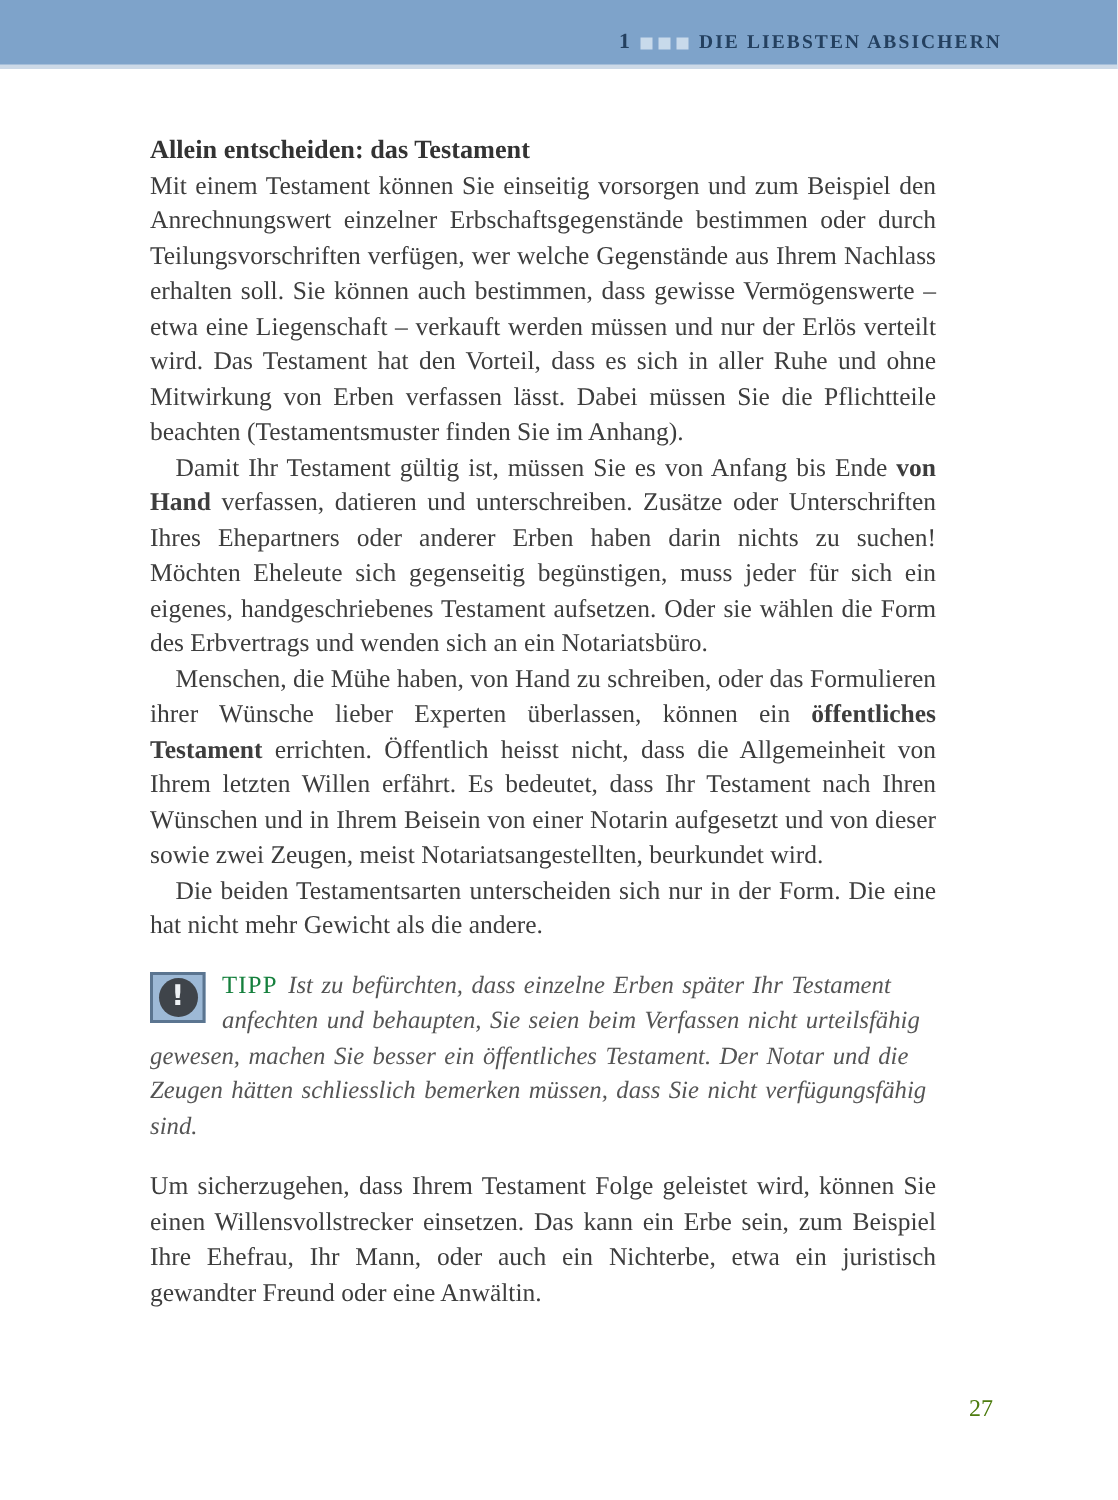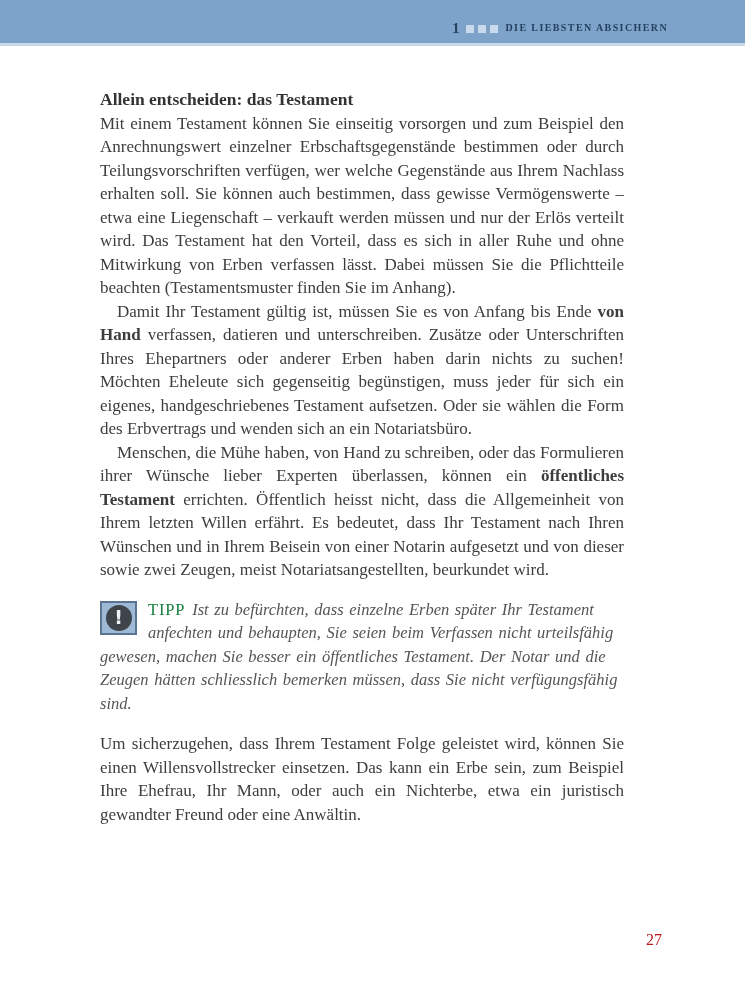--- a/index.html
+++ b/index.html
@@ -43,21 +43,21 @@
   }
   .sq {
     width: 8px;
     height: 8px;
     background: #c8daeb;
     display: inline-block;
   }
   .chapter-title {
     color: #24405f;
     font-weight: bold;
-    font-size: 10px;
+    font-size: 13px;
     letter-spacing: 1.4px;
     line-height: 14px;
   }
   
   .content {
     margin: 42px 0 0 100px;
     width: 524px;
     font-size: 17px;
     line-height: 23.5px;
     text-align: justify;
@@ -129,21 +129,21 @@
   }
   .section2 .section-heading {
     margin-bottom: 0;
   }
   
   .page-number {
     position: absolute;
     left: 646px;
     top: 931px;
     font-size: 16px;
-    color: #b91c1c;
+    color: #4d7c0f;
   }
 </style>
 </head>
 <body>
 
 <div class="page">
 
   <div class="chapter-bar">
     <span class="chapter-number">1</span>
     <span class="chapter-markers">
@@ -155,20 +155,21 @@
   </div>
 
   <div class="content">
 
     <div>
       <h2 class="section-heading">Allein entscheiden: das Testament</h2>
       <div>
           <p class="para"><span>Mit einem Testament können Sie einseitig vorsorgen und zum Beispiel den Anrechnungswert einzelner Erbschaftsgegenstände bestimmen oder durch Teilungsvorschriften verfügen, wer welche Gegenstände aus Ihrem Nachlass erhalten soll. Sie können auch bestimmen, dass gewisse Vermögenswerte – etwa eine Liegenschaft – verkauft werden müssen und nur der Erlös verteilt wird. Das Testament hat den Vorteil, dass es sich in aller Ruhe und ohne Mitwirkung von Erben verfassen lässt. Dabei müssen Sie die Pflichtteile beachten (Testamentsmuster finden Sie im Anhang).</span></p>
           <p class="para indent"><span>Damit Ihr Testament gültig ist, müssen Sie es von Anfang bis Ende </span><span class="bold">von Hand</span><span> verfassen, datieren und unterschreiben. Zusätze oder Unterschriften Ihres Ehepartners oder anderer Erben haben darin nichts zu suchen! Möchten Eheleute sich gegenseitig begünstigen, muss jeder für sich ein eigenes, handgeschriebenes Testament aufsetzen. Oder sie wählen die Form des Erbvertrags und wenden sich an ein Notariatsbüro.</span></p>
           <p class="para indent"><span>Menschen, die Mühe haben, von Hand zu schreiben, oder das Formulieren ihrer Wünsche lieber Experten überlassen, können ein </span><span class="bold">öffentliches Testament</span><span> errichten. Öffentlich heisst nicht, dass die Allgemeinheit von Ihrem letzten Willen erfährt. Es bedeutet, dass Ihr Testament nach Ihren Wünschen und in Ihrem Beisein von einer Notarin aufgesetzt und von dieser sowie zwei Zeugen, meist Notariatsangestellten, beurkundet wird.</span></p>
+          <p class="para indent"><span>Die beiden Testamentsarten unterscheiden sich nur in der Form. Die eine hat nicht mehr Gewicht als die andere.</span></p>
         </div>
     </div>
 
     <aside class="tip-box">
       <span class="tip-icon">
         <span class="tip-icon-circle">
           <span>!</span>
         </span>
       </span>
       <span class="tip-label">TIPP</span><span>Ist zu befürchten, dass einzelne Erben später Ihr Testament anfechten und behaupten, Sie seien beim Verfassen nicht urteilsfähig gewesen, machen Sie besser ein öffentliches Testament. Der Notar und die Zeugen hätten schliesslich bemerken müssen, dass Sie nicht verfügungsfähig sind.</span>

